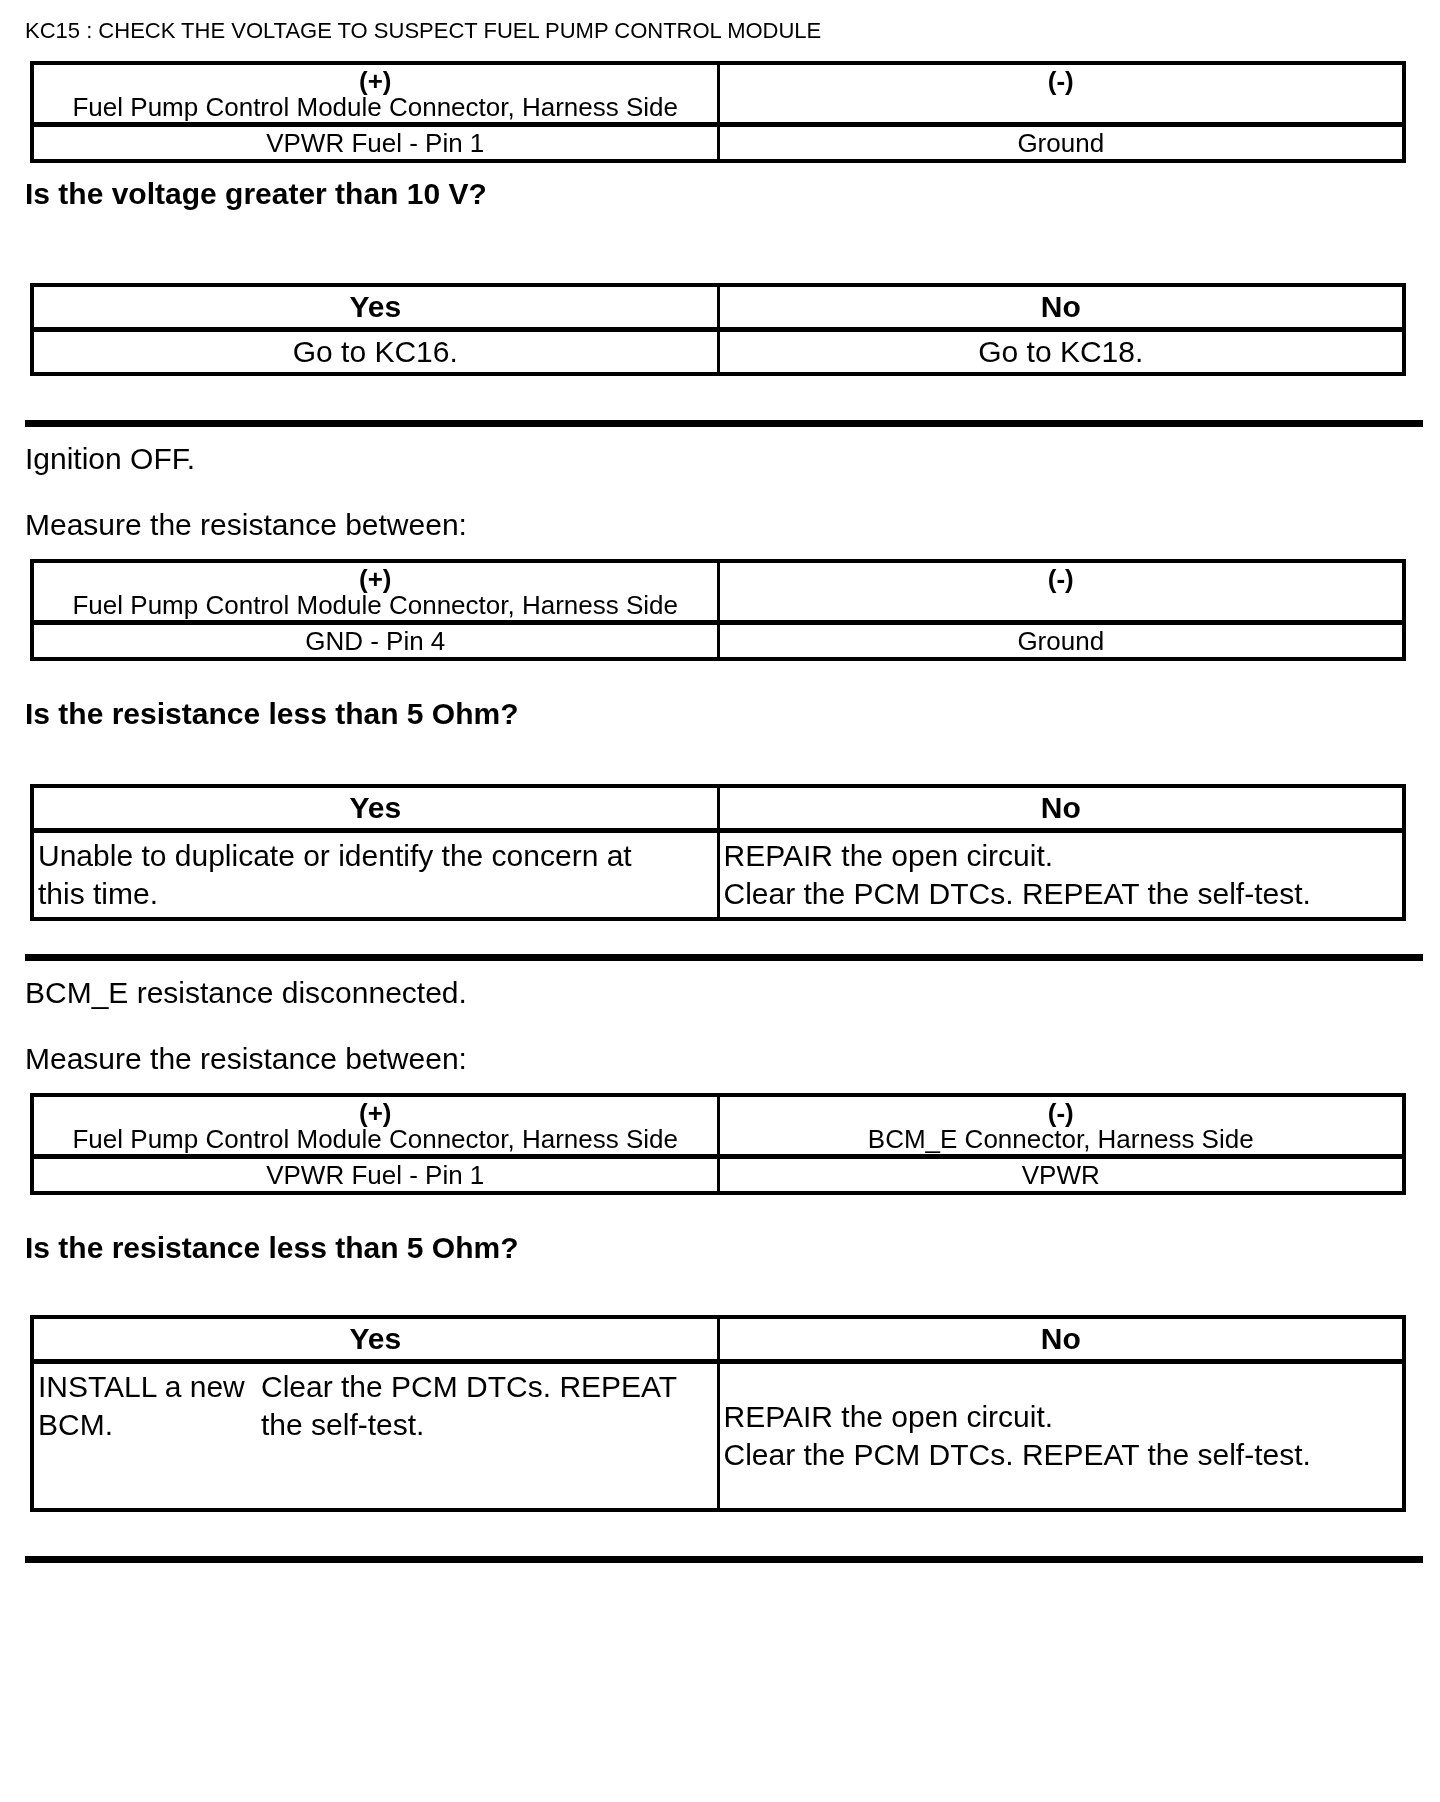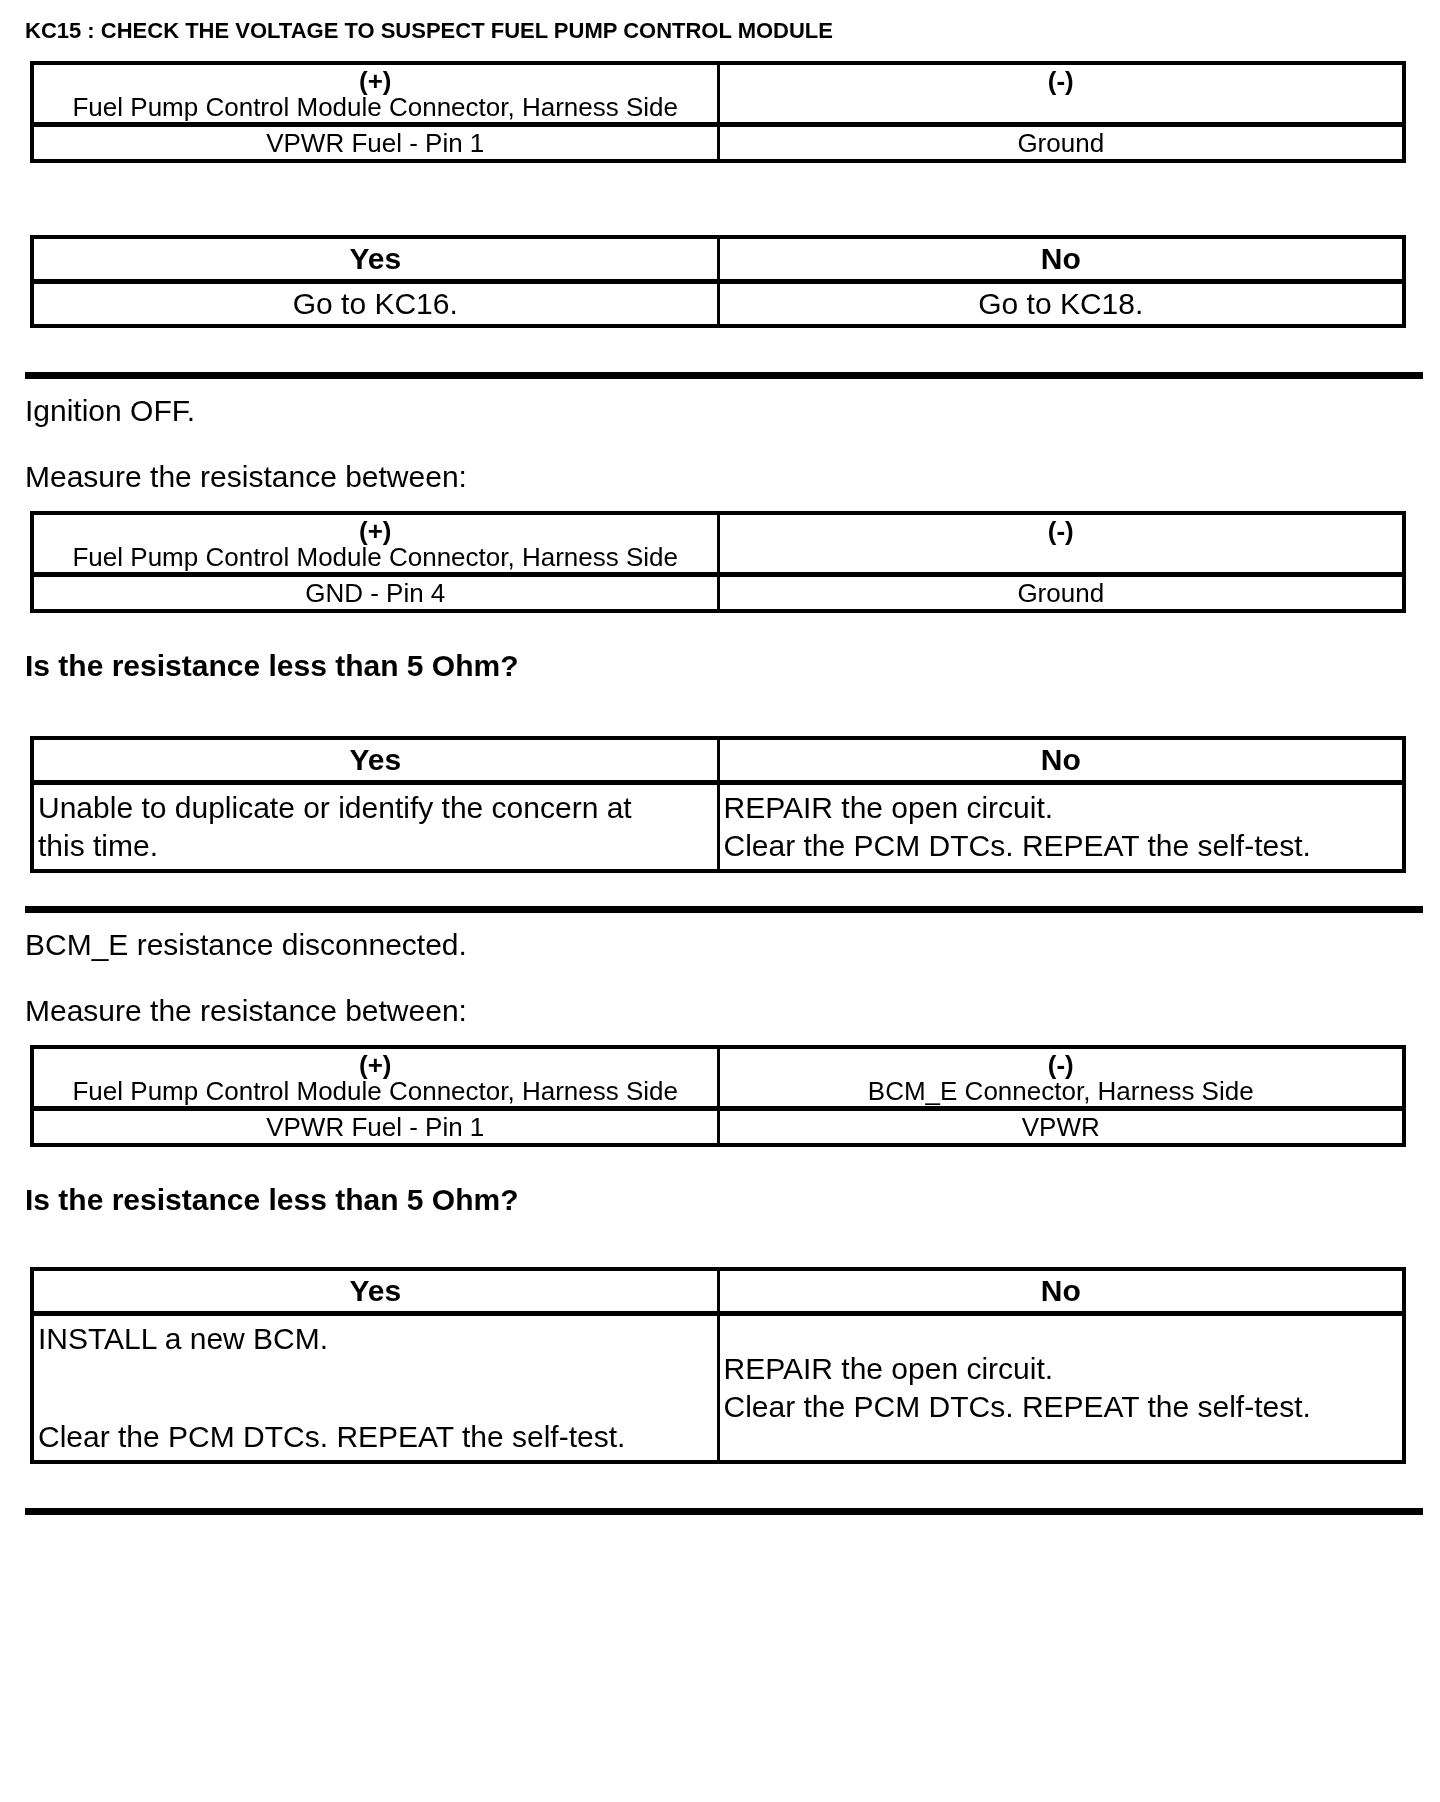--- a/index.html
+++ b/index.html
@@ -7,21 +7,21 @@
     width: 1440px;
     box-sizing: border-box;
     background: #ffffff;
     color: #000000;
     font-family: "Liberation Sans", sans-serif;
     padding: 18px 17px 33px 25px;
   }
   .sec-title {
     font-size: 22px;
     line-height: 26px;
-    font-weight: bold;
+    font-weight: normal;
     margin: 0;
   }
   .body-text {
     font-size: 30px;
     line-height: 34px;
     margin: 0;
   }
   .question {
     font-size: 30px;
     line-height: 34px;
@@ -75,21 +75,21 @@
     padding: 2px 4px;
   }
   table.decision tr.data-row td.center { text-align: center; }
   table.decision tr.data-row td.left   { text-align: left; line-height: 38px; padding: 4px 4px; }
   td.tall-cell {
     vertical-align: top;
   }
   td.tall-cell .spread {
     height: 136px;
     display: flex;
-    flex-direction: column;
+    flex-direction: row;
     justify-content: space-between;
   }
   td.v-center { vertical-align: middle; }
 
   .rule {
     height: 7px;
     background: #000000;
     width: 1398px;
   }
   .mt-q        { margin-top: 14px; }
@@ -125,20 +125,21 @@
         <div></div>
       </td>
     </tr>
     <tr class="data-row">
       <td>VPWR Fuel - Pin 1</td>
       <td>Ground</td>
     </tr>
   </tbody>
     </table>
 
+  <p class="question mt-q">Is the voltage greater than 10 V?</p>
 
   <table class="doc-table decision mt-dec-kc15">
     <colgroup>
         <col style="width:50%">
         <col style="width:50%">
       </colgroup>
     <tbody>
         <tr class="hdr-row">
       <td>Yes</td>
       <td>No</td>

